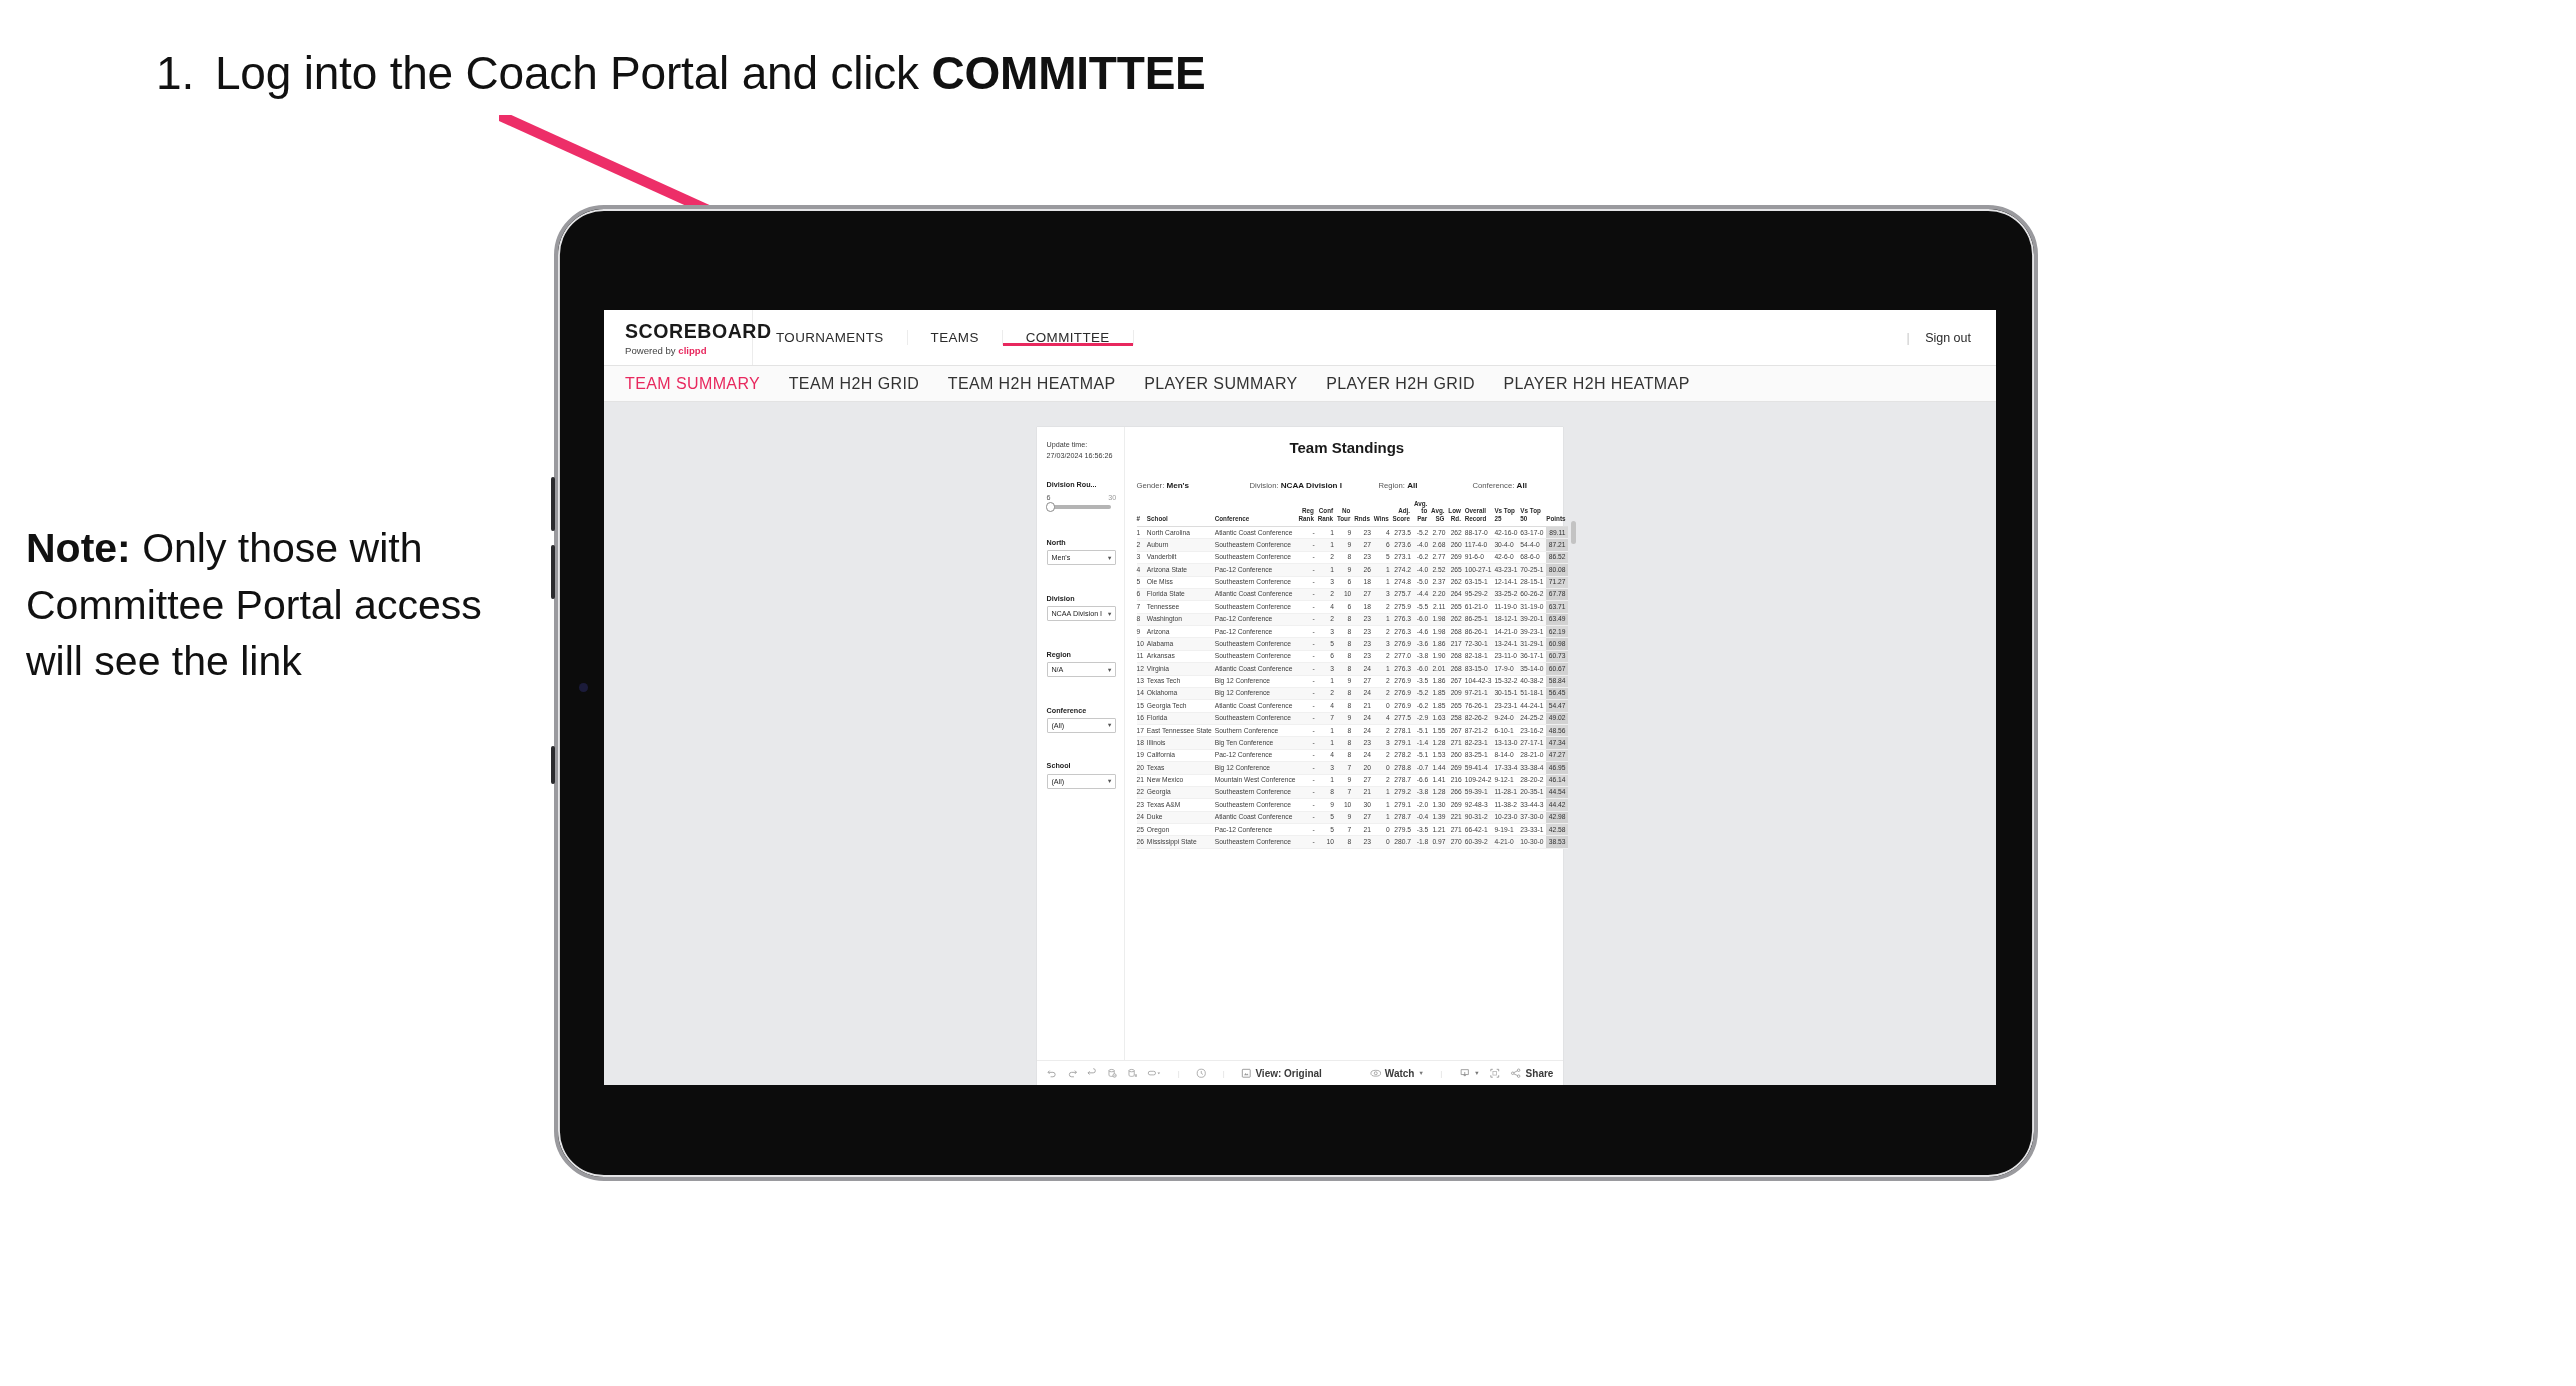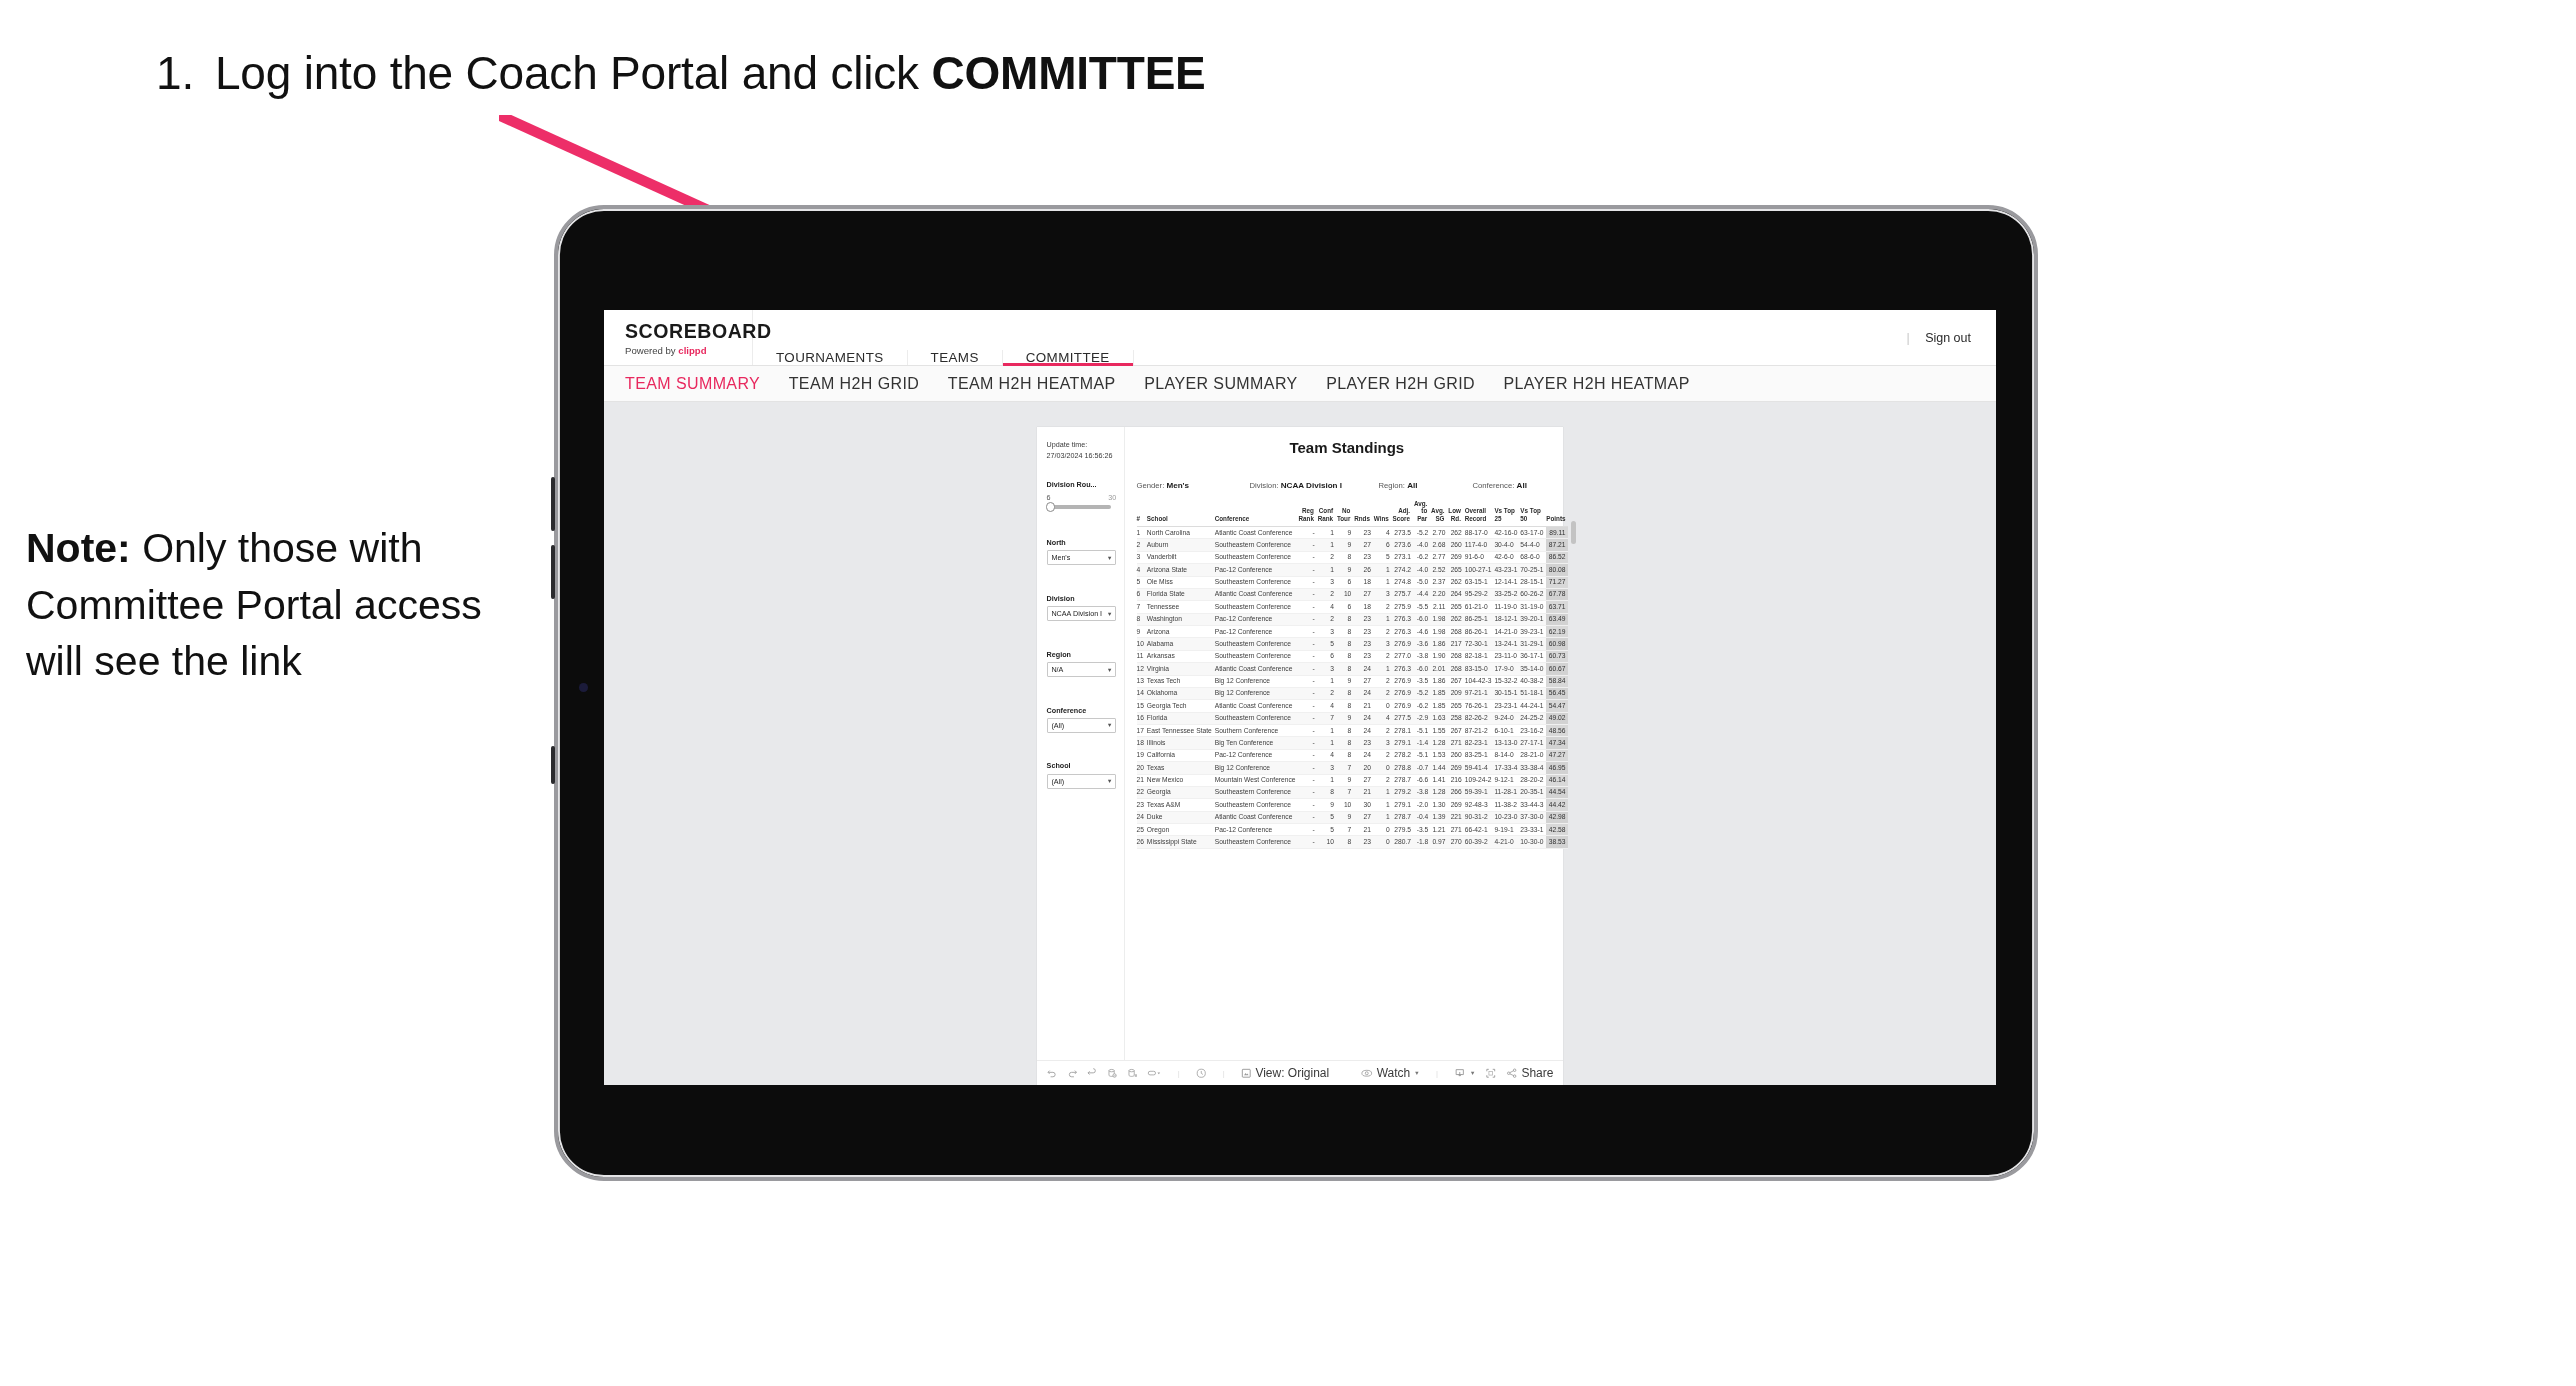--- a/index.html
+++ b/index.html
@@ -113,21 +113,21 @@
     transform-origin: left center;
   }
   .brand-sub {
     font-size: 9.6px;
     color: #444;
     margin-top: 1.9px;
     white-space: nowrap;
   }
   .brand-sub .clippd { color: #e8285e; font-weight: 700; }
 
-  .topnav-items { display: flex; align-items: flex-end; }
+  .topnav-items { display: flex; align-items: center; }
   .topnav-item {
     display: flex;
     align-items: center;
     padding: 0 23px;
     font-size: 13.4px;
     letter-spacing: 0.4px;
     color: #2b2b2b;
     border-right: 1px solid #ececec;
     cursor: pointer;
     position: relative;
@@ -346,21 +346,21 @@
     align-items: center;
     padding: 0 9.6px;
     background: #fff;
     font-size: 7.7px;
     color: #4a4a4a;
   }
   .tb-group { display: flex; align-items: center; gap: 9.6px; }
   .tb-icon { color: #9a9a9a; display: inline-flex; align-items: center; cursor: pointer; }
   .tb-sep { color: #dcdcdc; margin: 0 6.7px; }
   .tb-item { display: flex; align-items: center; gap: 3.8px; cursor: pointer; }
-  .tb-label { font-weight: 400; color: #3a3a3a; font-size: 12px; }
+  .tb-label { font-weight: 700; color: #3a3a3a; font-size: 10px; }
   .tb-spacer { flex: 1; }
   .caret-small { font-size: 5.8px; color: #777; }
 </style>
 </head>
 <body>
 
 <div class="slide-heading">
   <span class="num">1.</span><span>Log into the Coach Portal and click </span><span class="bold">COMMITTEE</span>
 </div>
 

